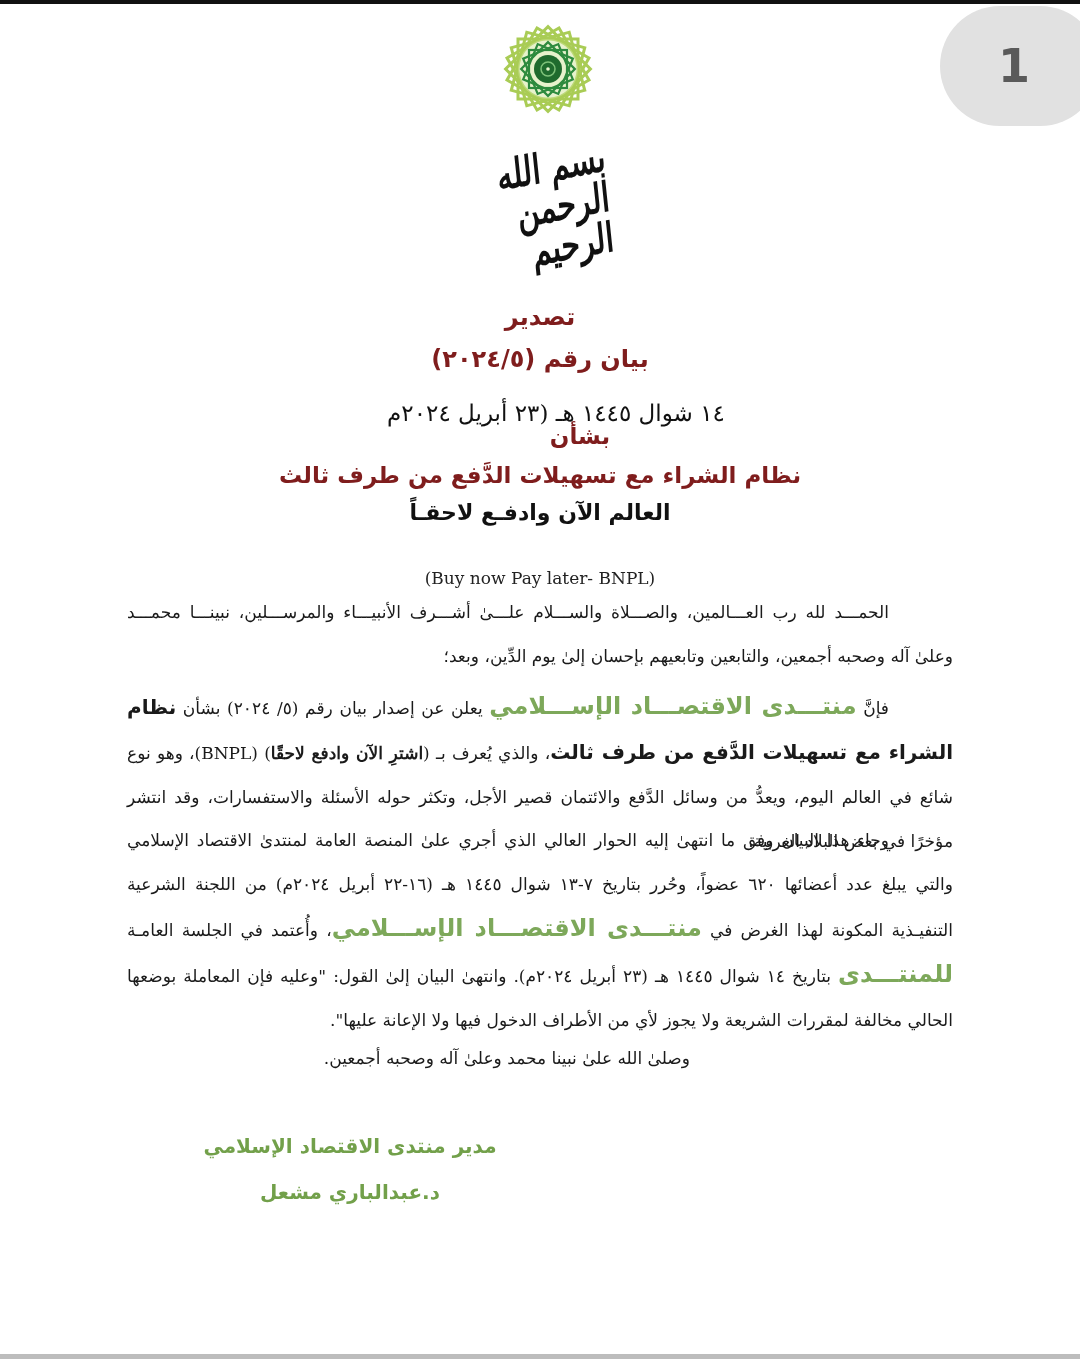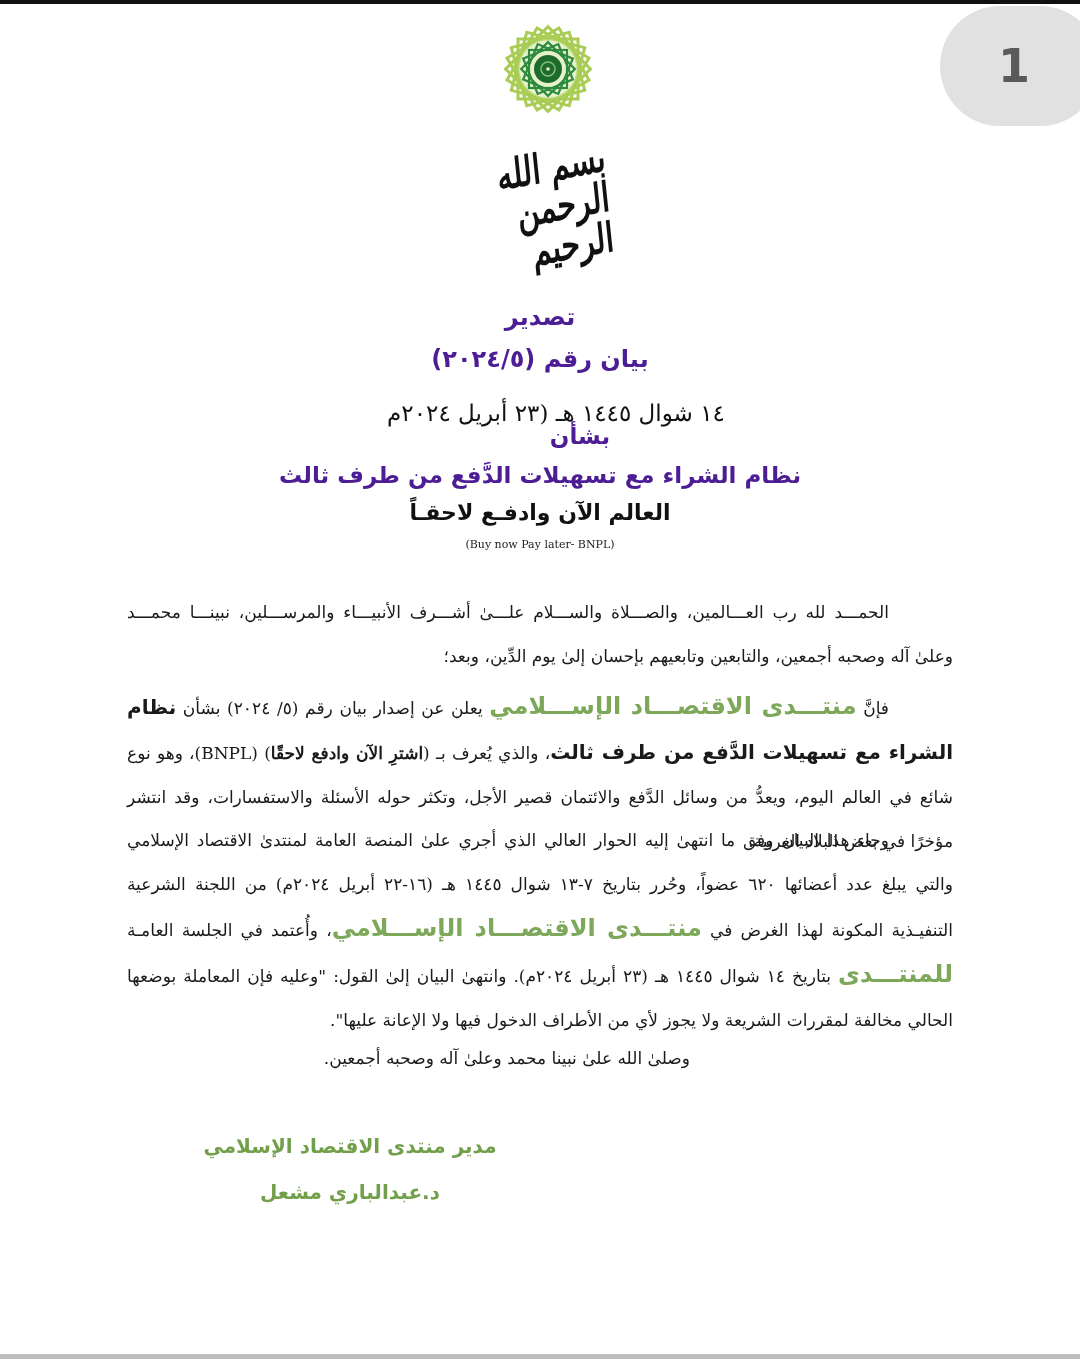--- a/index.html
+++ b/index.html
@@ -22,28 +22,28 @@
   .logo { position: absolute; left: 496px; top: 17px; width: 104px; height: 104px; }
   .basmala {
     position: absolute; left: 470px; top: 170px; width: 140px; height: 80px;
     display: flex; align-items: center; justify-content: center;
     font-family: "DejaVu Serif", serif; font-size: 30px; font-weight: bold; color: #111;
     direction: rtl; line-height: 1; letter-spacing: -1px;
     transform: scaleY(1.35) rotate(-8deg);
   }
 
   .head { position: absolute; left: 0; width: 1080px; text-align: center; direction: rtl; }
-  .green { color: #4c1d95; }
+  .green { color: #7f1d1d; }
   .h-tasdir { top: 303px; font-family: "DejaVu Sans", sans-serif; font-size: 24px; font-weight: bold; }
   .h-bayan { top: 345px; font-family: "DejaVu Sans", sans-serif; font-size: 24px; font-weight: bold; }
   .h-date { top: 400px; font-size: 23px; color: #111; margin-left: 16px; }
   .h-besha { top: 423px; font-family: "DejaVu Sans", sans-serif; font-size: 23px; font-weight: bold; padding-left: 40px; }
   .h-title { top: 462px; font-family: "DejaVu Sans", sans-serif; font-size: 23px; font-weight: bold; }
   .h-sub { top: 500px; font-family: "DejaVu Sans", sans-serif; font-size: 22px; font-weight: bold; color: #111; }
-  .h-en { top: 538px; font-size: 11px; color: #222; direction: ltr; }
+  .h-en { top: 568px; font-size: 17px; color: #222; direction: ltr; }
 
   .body {
     position: absolute; left: 127px; width: 826px; direction: rtl; text-align: justify;
     text-align-last: right;
     font-size: 17px; line-height: 44px; color: #1a1a1a;
   }
   .p1 { top: 590px; text-indent: 64px; }
   .p2 { top: 684px; text-indent: 64px; }
   .p3 { top: 818px; text-indent: 64px; }
   .p4 { top: 1036px; left: 300px; width: 390px; text-align: right; }

